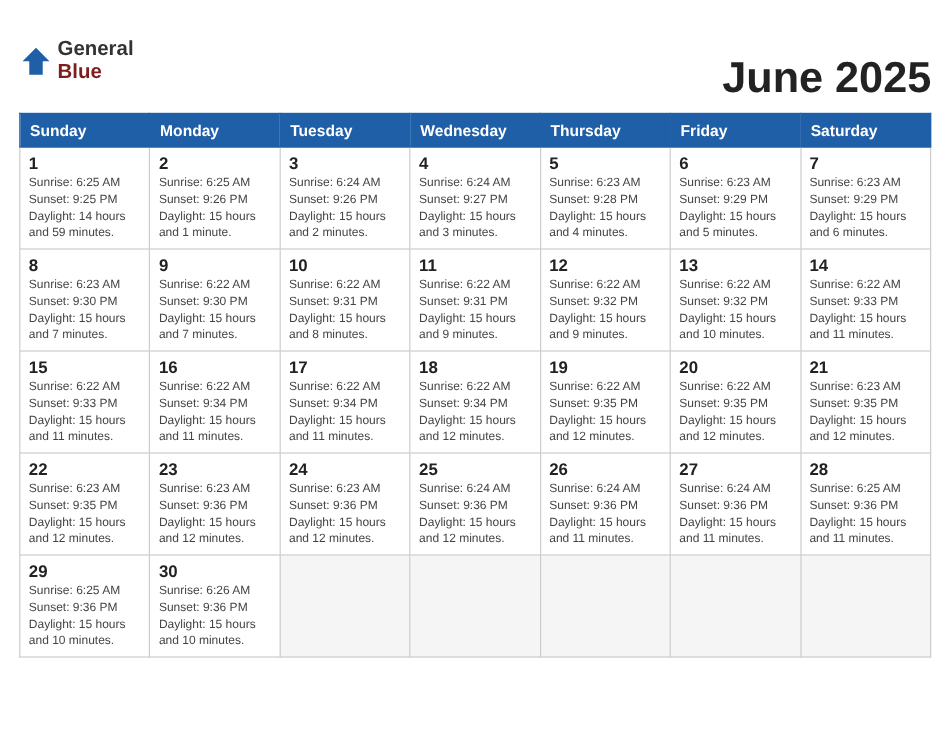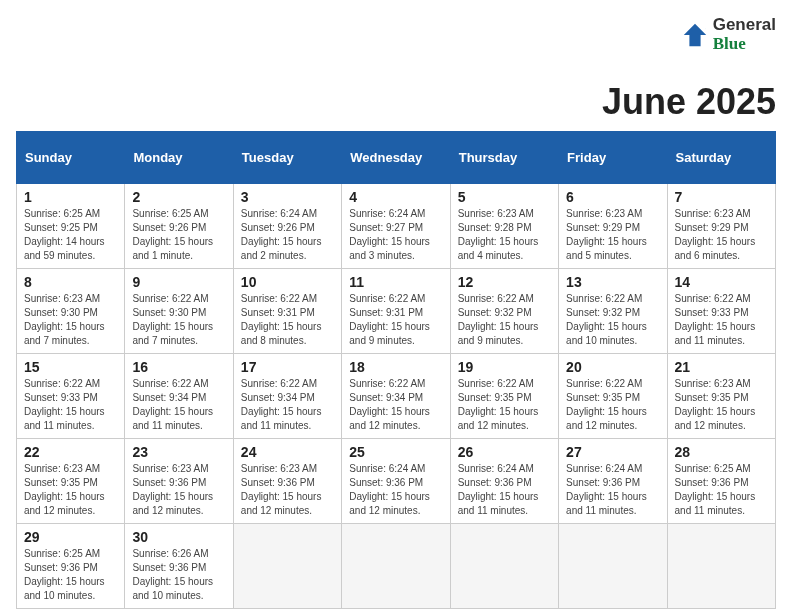--- a/index.html
+++ b/index.html
@@ -6,23 +6,22 @@
     body {
       font-family: Arial, sans-serif;
       background: #fff;
       width: 792px;
       min-height: 612px;
       padding: 16px;
     }
     .header-area {
       display: flex;
       justify-content: space-between;
-      align-items: flex-end;
+      align-items: center;
       margin-bottom: 8px;
-      flex-direction: column;
     }
     .logo {
       display: flex;
       align-items: center;
       gap: 4px;
     }
     .logo-icon {
       width: 28px;
       height: 28px;
     }
@@ -41,21 +40,21 @@
     }
     .calendar-table {
       width: 100%;
       border-collapse: collapse;
       table-layout: fixed;
     }
     .calendar-table th {
       background-color: #1e5fa8;
       color: #fff;
       text-align: left;
-      padding: 18px 8px;
+      padding: 6px 8px;
       font-size: 13px;
       font-weight: bold;
       border: 1px solid #1e5fa8;
     }
     .calendar-table td {
       border: 1px solid #ccc;
       vertical-align: top;
       padding: 5px 7px;
       font-size: 10.5px;
       color: #333;
@@ -82,21 +81,21 @@
 <body>
 
 <div class="header-area">
   <div class="logo">
     <svg class="logo-icon" viewBox="0 0 40 40">
       <polygon points="20,4 36,20 28,20 28,36 12,36 12,20 4,20" fill="#1e5fa8"></polygon>
       <polygon points="28,4 40,16 34,10" fill="#4a9ad4"></polygon>
     </svg>
     <div>
       <div style="font-size:17px;font-weight:bold;color:#333;line-height:1.1;">General</div>
-      <div style="font-size:17px;font-weight:bold;color:#15803d;line-height:1.1;font-family:Liberation Serif, serif;">Blue</div>
+      <div style="font-size:17px;font-weight:bold;color:#7f1d1d;line-height:1.1;">Blue</div>
     </div>
   </div>
   <div class="title-area">
     <div class="calendar-title">June 2025</div>
   </div>
 </div>
 
 <table class="calendar-table">
   <thead>
     <tr>

